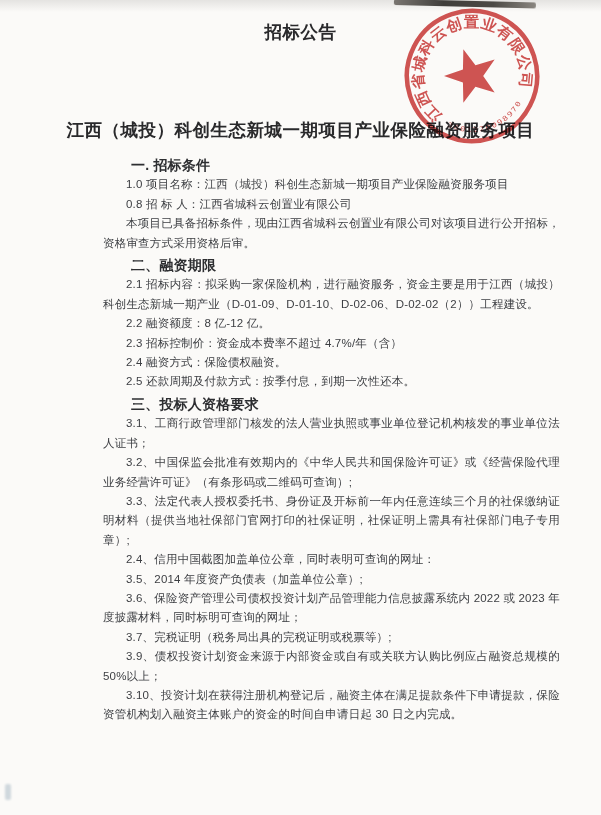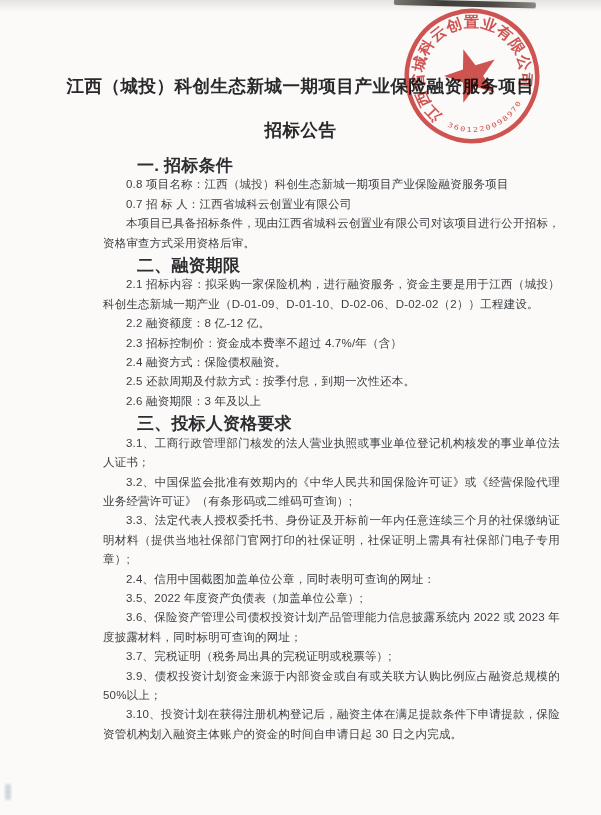--- a/index.html
+++ b/index.html
@@ -36,63 +36,62 @@
   }
   .title2{margin-top:20px;}
   .content{
     margin:14px 41px 0 103px;width:457px;
     font-size:11.5px;line-height:19.4px;letter-spacing:0.2px;
     color:#3c3e42;font-weight:500;
     text-align:justify;
   }
   .content p{margin:0;text-indent:2em;}
   .content p.heading{
-    font-weight:700;color:#2d2e31;font-size:17px;margin-top:3px;
+    font-weight:700;color:#2d2e31;font-size:14px;margin-top:3px;
   }
   .content p.heading.first{margin-top:0;}
   .stamp{
     position:absolute;left:402px;top:6px;width:140px;height:140px;
     transform:rotate(-18deg);
     opacity:0.82;mix-blend-mode:multiply;
     pointer-events:none;
   }
 </style>
 </head>
 <body>
 
 <div class="page">
 
   <div class="scan-edge-top"></div>
   <div class="scan-mark"></div>
   <div class="scan-mark-bottom"></div>
 
+  <h1 class="title title2">招标公告</h1>
   <h1 class="title">江西（城投）科创生态新城一期项目产业保险融资服务项目</h1>
-  <h1 class="title title2">招标公告</h1>
 
   <div class="content">
 
     <p class="heading first">一. 招标条件</p>
-    <p class="para">0.8 项目名称：江西（城投）科创生态新城一期项目产业保险融资服务项目</p>
-    <p class="para">0.7 招 标 人：江西省城科云创置业有限公司</p>
+    <p class="para">1.0 项目名称：江西（城投）科创生态新城一期项目产业保险融资服务项目</p>
+    <p class="para">0.8 招 标 人：江西省城科云创置业有限公司</p>
     <p class="para">本项目已具备招标条件，现由江西省城科云创置业有限公司对该项目进行公开招标，资格审查方式采用资格后审。</p>
 
     <p class="heading">二、融资期限</p>
     <p class="para">2.1 招标内容：拟采购一家保险机构，进行融资服务，资金主要是用于江西（城投）科创生态新城一期产业（D-01-09、D-01-10、D-02-06、D-02-02（2））工程建设。</p>
     <p class="para">2.2 融资额度：8 亿-12 亿。</p>
     <p class="para">2.3 招标控制价：资金成本费率不超过 4.7%/年（含）</p>
     <p class="para">2.4 融资方式：保险债权融资。</p>
     <p class="para">2.5 还款周期及付款方式：按季付息，到期一次性还本。</p>
-    <p class="para">2.6 融资期限：3 年及以上</p>
 
     <p class="heading">三、投标人资格要求</p>
     <p class="para">3.1、工商行政管理部门核发的法人营业执照或事业单位登记机构核发的事业单位法人证书；</p>
     <p class="para">3.2、中国保监会批准有效期内的《中华人民共和国保险许可证》或《经营保险代理业务经营许可证》（有条形码或二维码可查询）;</p>
     <p class="para">3.3、法定代表人授权委托书、身份证及开标前一年内任意连续三个月的社保缴纳证明材料（提供当地社保部门官网打印的社保证明，社保证明上需具有社保部门电子专用章）;</p>
     <p class="para">2.4、信用中国截图加盖单位公章，同时表明可查询的网址：</p>
-    <p class="para">3.5、2022 年度资产负债表（加盖单位公章）;</p>
+    <p class="para">3.5、2014 年度资产负债表（加盖单位公章）;</p>
     <p class="para">3.6、保险资产管理公司债权投资计划产品管理能力信息披露系统内 2022 或 2023 年度披露材料，同时标明可查询的网址；</p>
     <p class="para">3.7、完税证明（税务局出具的完税证明或税票等）;</p>
     <p class="para">3.9、债权投资计划资金来源于内部资金或自有或关联方认购比例应占融资总规模的50%以上；</p>
     <p class="para">3.10、投资计划在获得注册机构登记后，融资主体在满足提款条件下申请提款，保险资管机构划入融资主体账户的资金的时间自申请日起 30 日之内完成。</p>
   </div>
 
   <svg class="stamp" viewBox="0 0 200 200" aria-hidden="true">
     <defs>
       <path id="arcTop" d="M 42.7,140.2 A 70,70 0 1 1 157.3,140.2" fill="none"></path>
       <path id="arcBottom" d="M 38.7,151.4 A 80,80 0 0 0 161.3,151.4" fill="none"></path>

